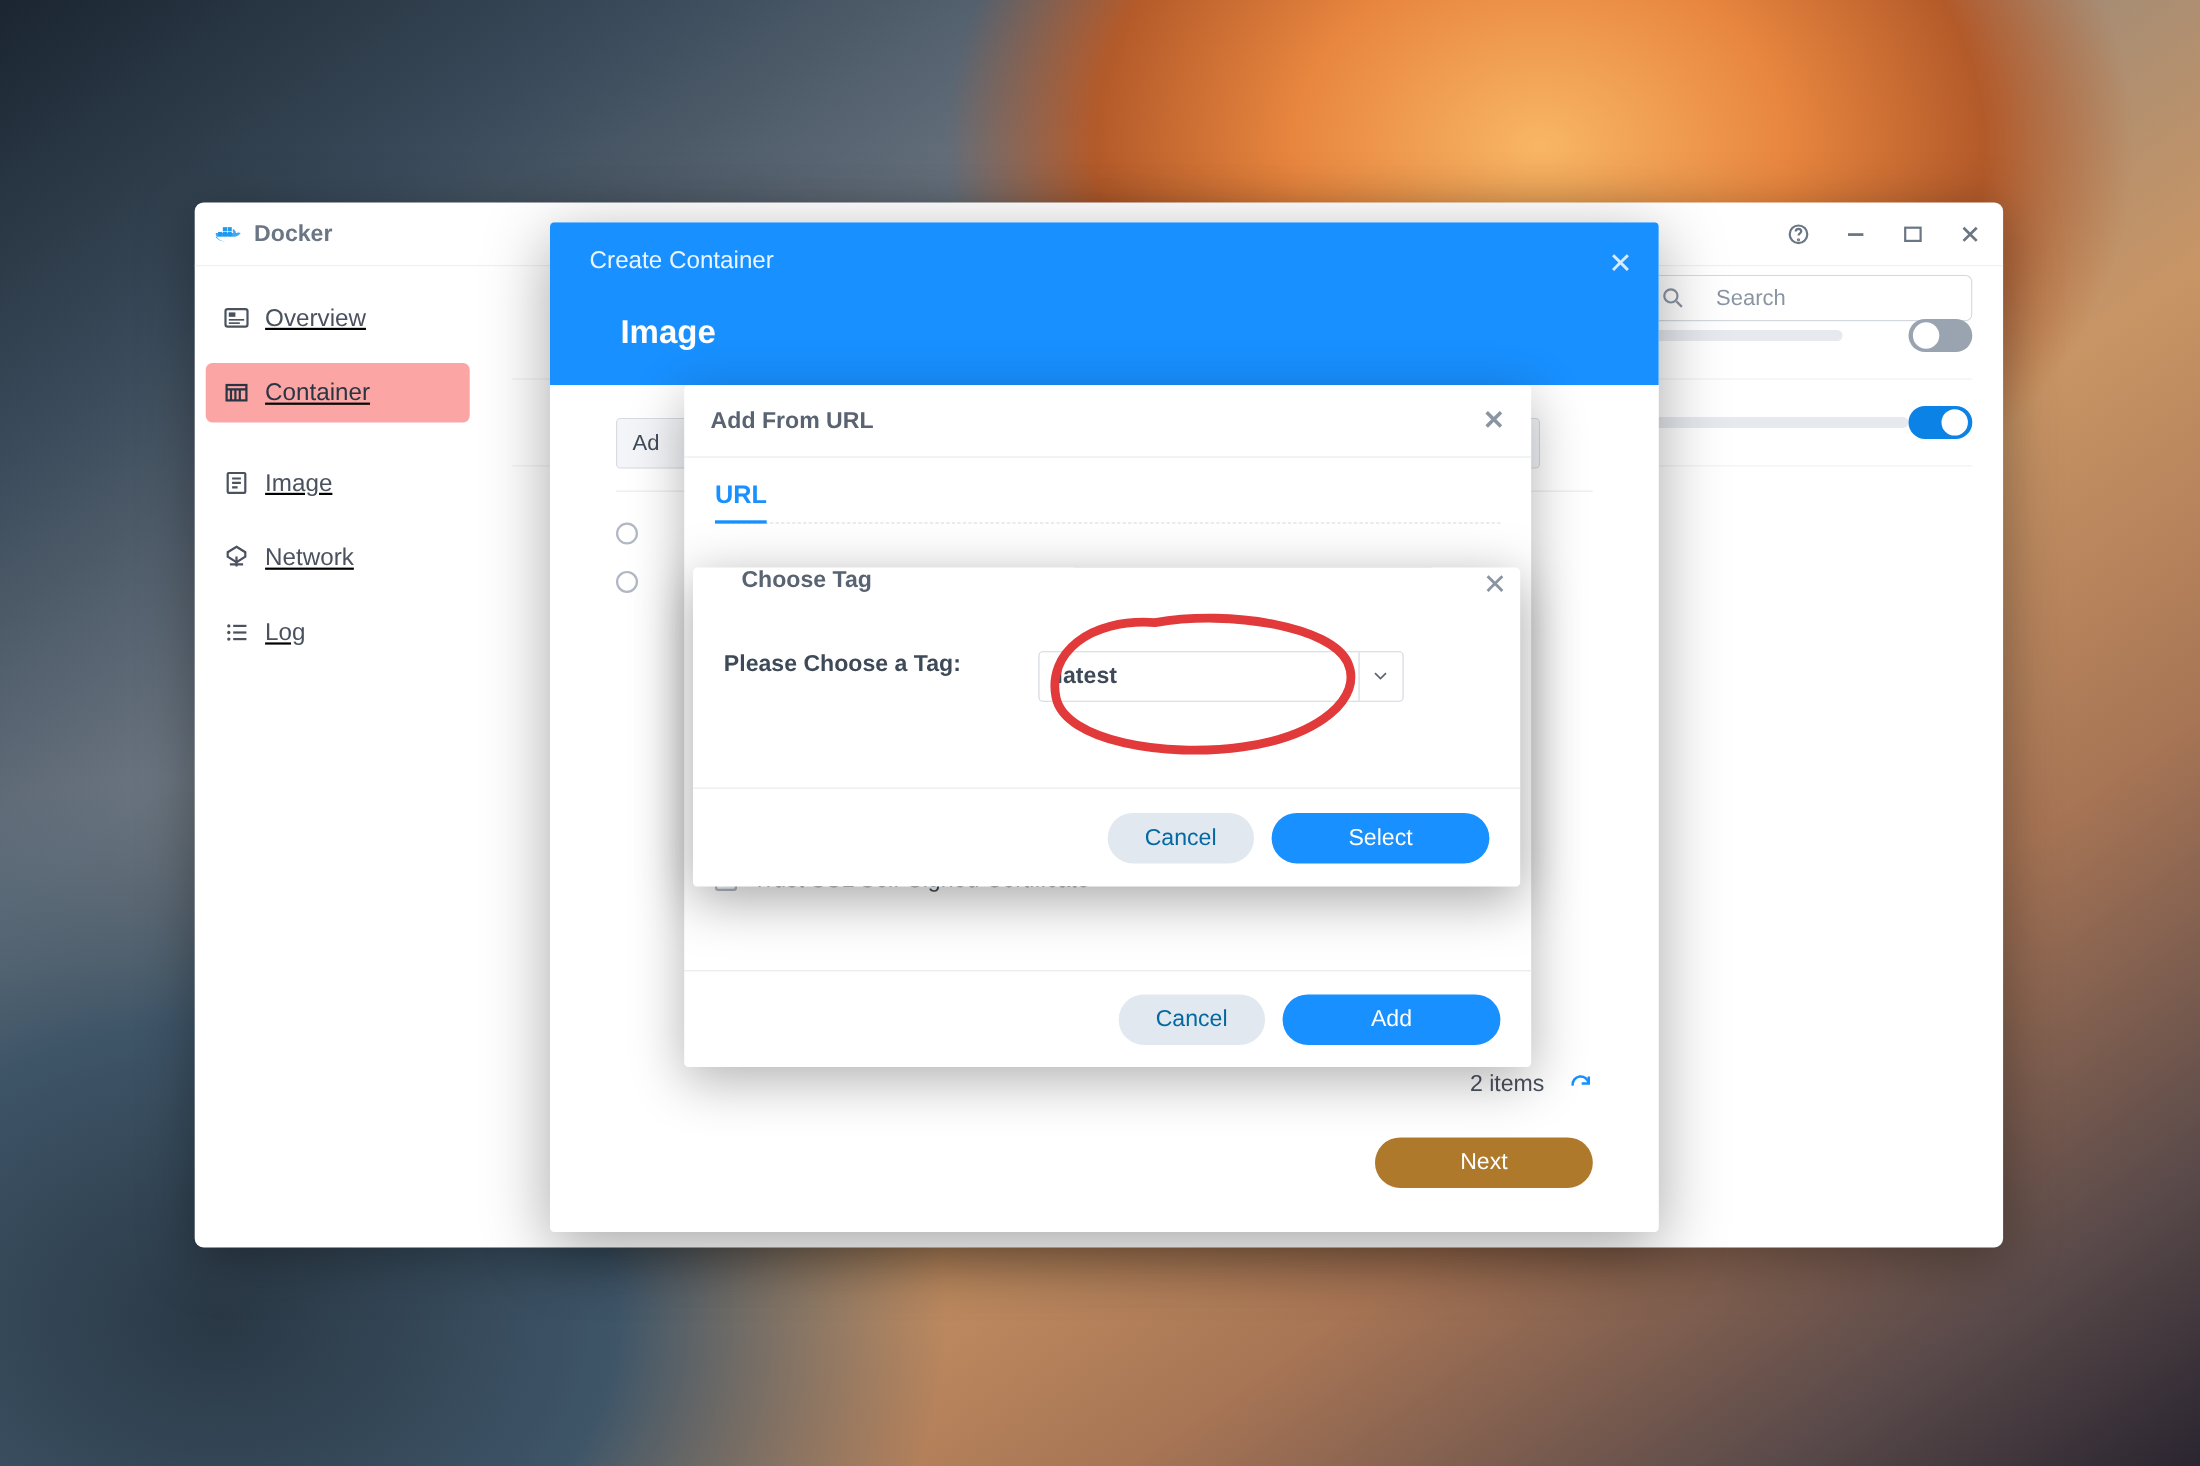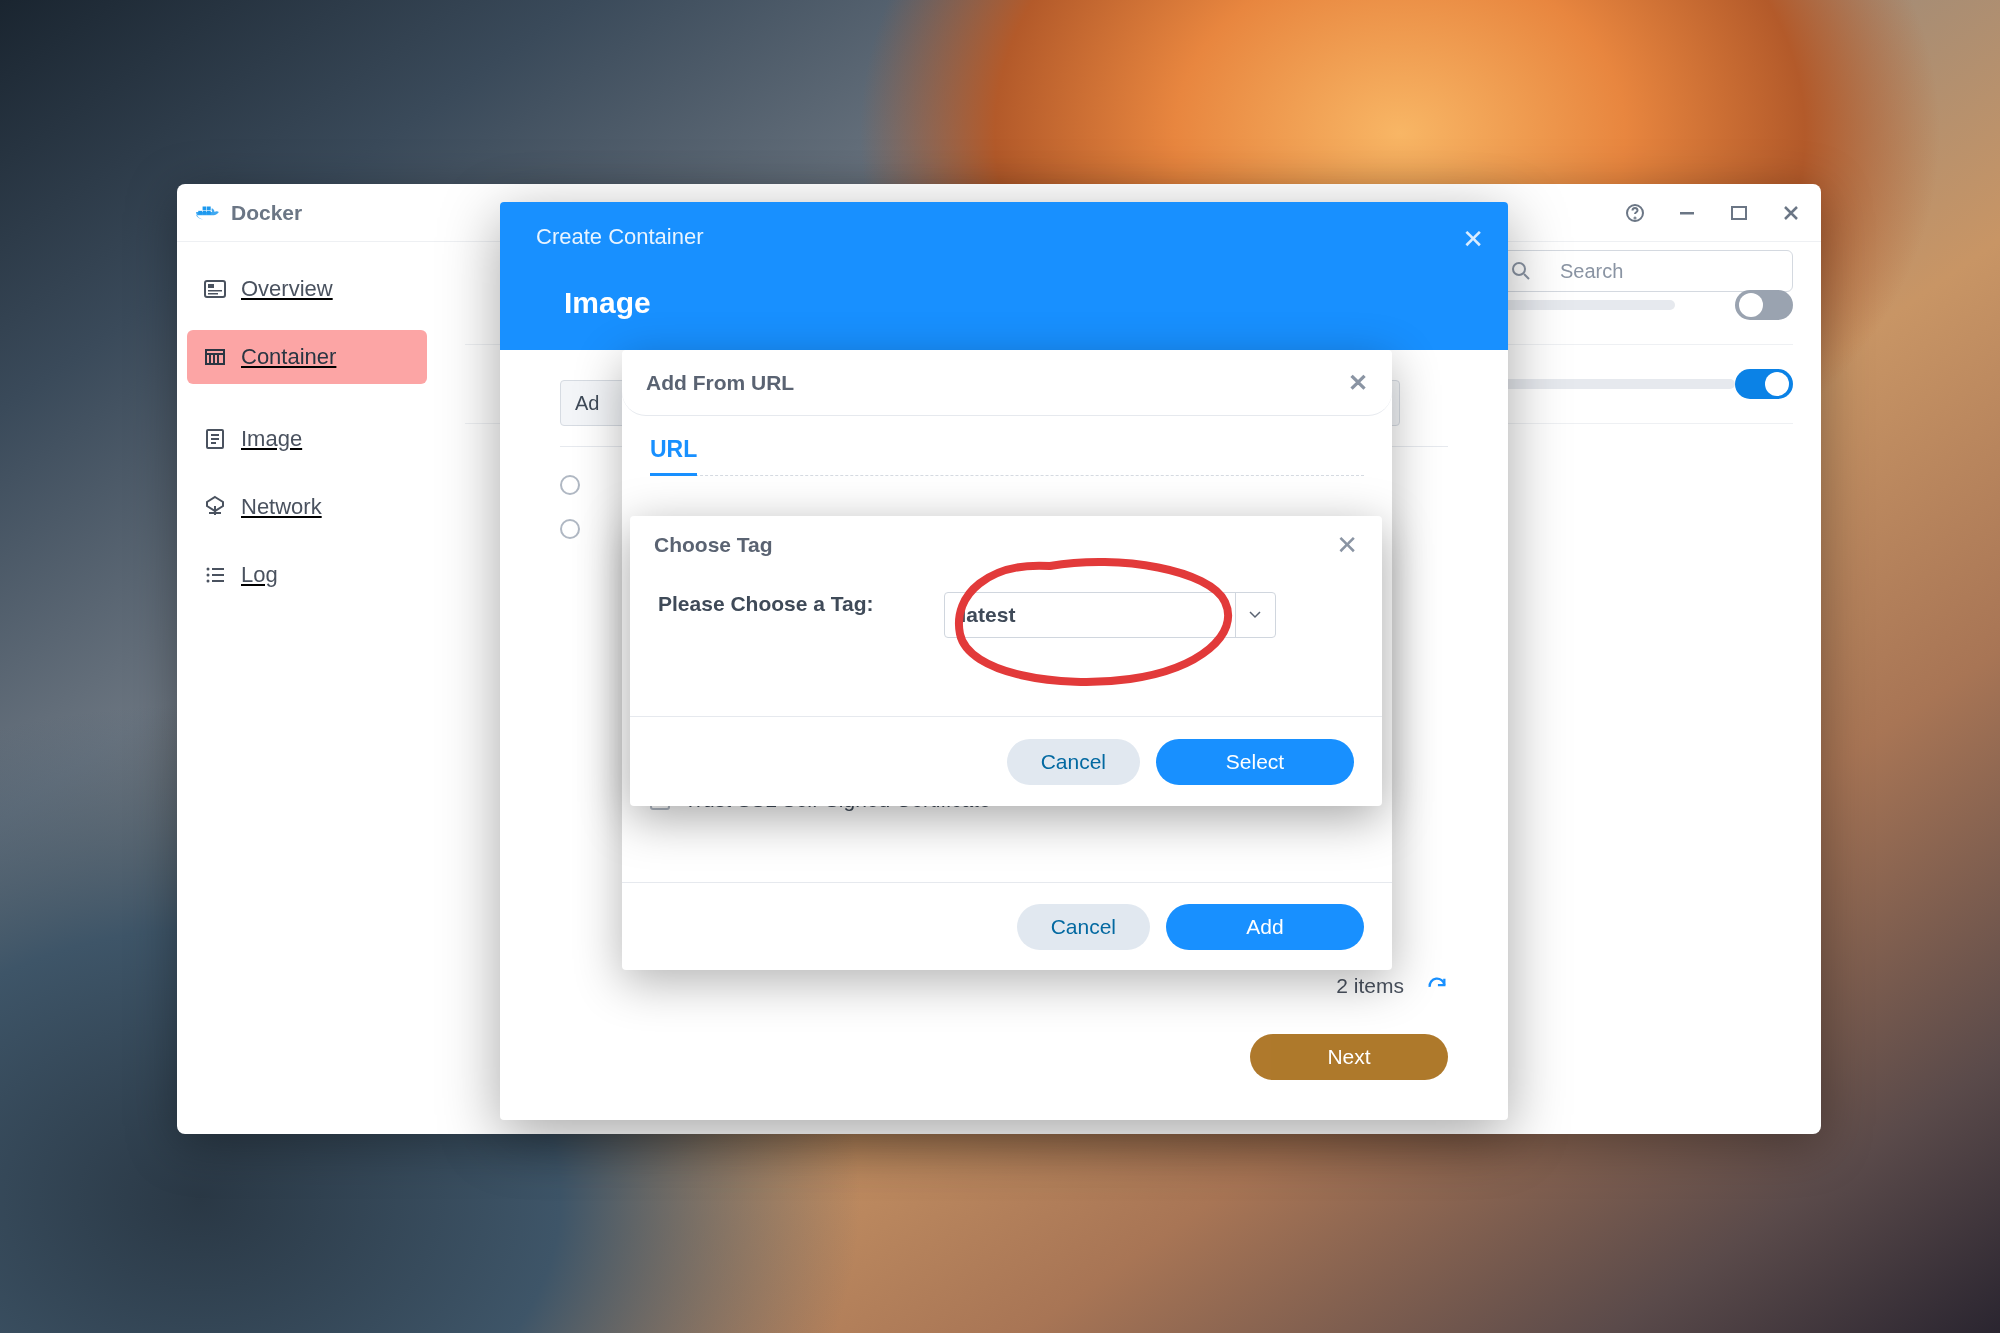--- a/index.html
+++ b/index.html
@@ -41,36 +41,36 @@
 .modal-create-body { flex:1; padding: 30px 60px; position: relative; }
 .add-btn-bg { width: 840px; height: 46px; background: #f3f5f8; border: 1px solid #d6dbe2; border-radius: 4px; display:flex; align-items:center; padding-left: 14px; color:#3f4a58; font-size:20px; margin-bottom: 20px;}
 .radio-line { display:flex; align-items:center; height:44px; }
 .radio-circle { width:20px; height:20px; border:2px solid #b0b8c3; border-radius:50%; margin-right:14px;}
 .items-footer { position:absolute; right: 60px; bottom: 122px; display:flex; align-items:center; color:#4a525f; font-size:21px;}
 .refresh-ic { width:22px; height:22px; margin-left:22px; color:#1890ff;}
 .next-btn { position:absolute; right:60px; bottom:40px; width: 198px; height: 46px; background:#a16207; color:#fff; border:none; border-radius: 23px; font-size:21px; opacity:0.85; cursor:pointer;}
 
 
 .modal-url { position: absolute; left: 622px; top: 350px; width: 770px; height: 620px; background:#fff; border-radius:4px; box-shadow: 0 12px 48px rgba(0,0,0,0.3); z-index: 20; display:flex; flex-direction:column;}
-.modal-url-hd { height: 66px; display:flex; align-items:center; padding: 0 24px; border-bottom:1px solid #e6e9ee; color:#5a6372; font-size:21px; font-weight:600;border-radius:24px;}
+.modal-url-hd { height: 66px; display:flex; align-items:center; padding: 0 24px; border-bottom:1px solid #e6e9ee; color:#5a6372; font-size:21px; font-weight:600;}
 .modal-url-hd .x { margin-left:auto; color:#8a94a3; font-size:24px; cursor:pointer;}
 .modal-url-body { flex:1; padding: 20px 28px; }
 .tab-url { color:#1890ff; font-size:23px; font-weight:600; border-bottom: 3px solid #1890ff; padding-bottom: 10px; display:inline-block;}
 .url-input-row { margin-top: 40px; display:flex; align-items:center;}
 .url-inp { width: 330px; height: 40px; border:1px solid #d6dbe2; border-radius:4px; margin-left:auto; margin-right:60px;}
 .ssl-row { display:flex; align-items:center; margin-top: 232px; color:#3f4a58; font-size:21px;}
 .ssl-row .chk { width:20px; height:20px; border:2px solid #b0b8c3; border-radius:3px; margin-right:14px;}
 .modal-url-ft { height: 88px; border-top:1px solid #e6e9ee; display:flex; align-items:center; justify-content:flex-end; padding: 0 28px; gap: 16px;}
 .btn { height:46px; padding: 0 34px; border:none; border-radius:23px; font-size:21px; cursor:pointer;}
 .btn-sec { background:#e1e8f0; color:#0369a1;}
 .btn-pri { background:#1890ff; color:#fff; min-width: 198px;}
 
 
 .modal-tag { position: absolute; left: 630px; top: 516px; width: 752px; height: 290px; background:#fff; border-radius:4px; box-shadow: 0 12px 48px rgba(0,0,0,0.35); z-index: 30; display:flex; flex-direction:column;}
-.modal-tag-hd { height: 58px; display:flex; align-items:center; padding: 0 24px; color:#5a6372; font-size:21px; font-weight:600;}
+.modal-tag-hd { height: 58px; display:flex; align-items:flex-start; padding: 0 12px; color:#5a6372; font-size:21px; font-weight:600;margin-left:32px;}
 .modal-tag-hd .x { margin-left:auto; color:#8a94a3; font-size:26px; cursor:pointer; font-weight:400;}
 .modal-tag-body { flex:1; padding: 18px 28px; display:flex; align-items:flex-start;font-weight:bold;}
 .tag-label { color:#3f4a58; font-size:21px;}
 .tag-select { margin-left: 70px; width: 332px; height: 46px; border:1px solid #d0d6de; border-radius:4px; display:flex; align-items:center; position:relative;}
 .tag-sel-val { flex:1; padding: 0 16px; color:#3f4a58; font-size:21px;}
 .tag-sel-arrow { width:40px; height:100%; border-left:1px solid #d0d6de; display:flex; align-items:center; justify-content:center;}
 .modal-tag-ft { height: 90px; border-top:1px solid #e6e9ee; display:flex; align-items:center; justify-content:flex-end; padding: 0 28px; gap: 16px;}
 .red-circle { position:absolute; pointer-events:none; z-index:31;}
 </style>
 </head>

